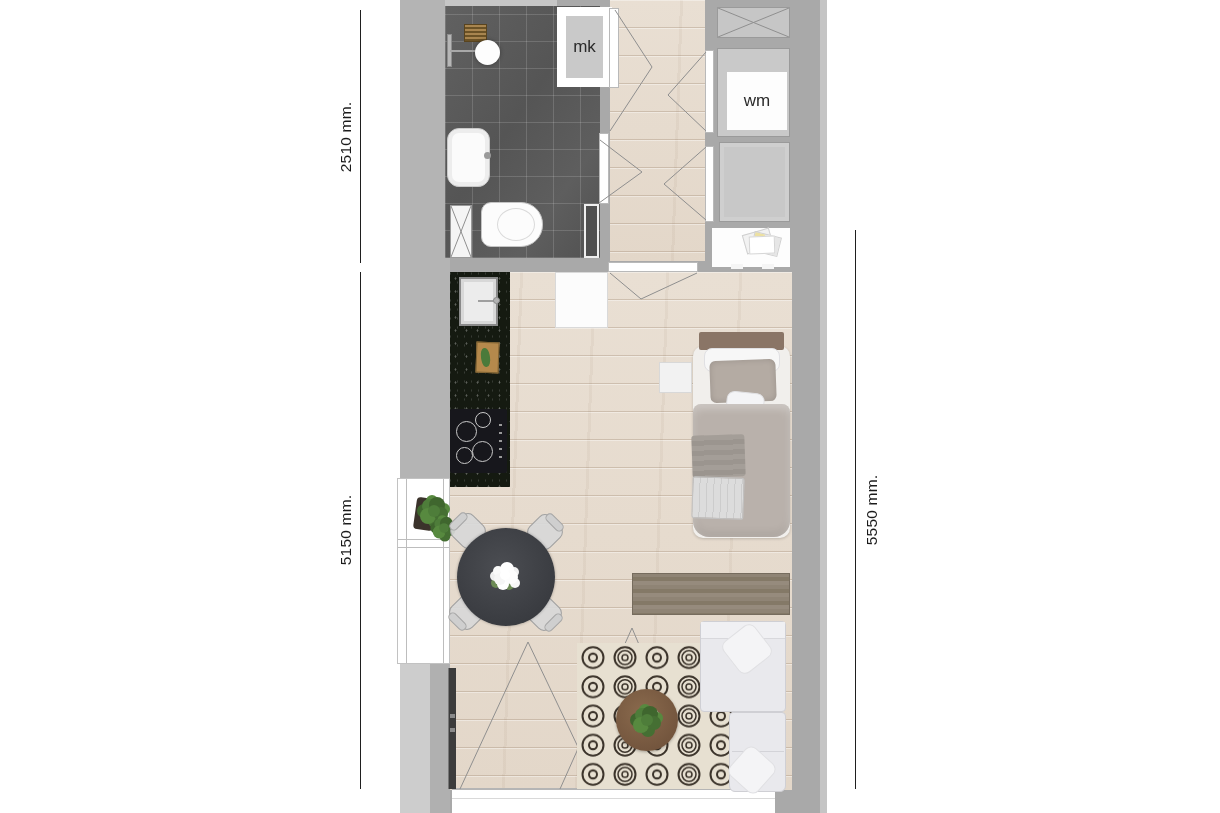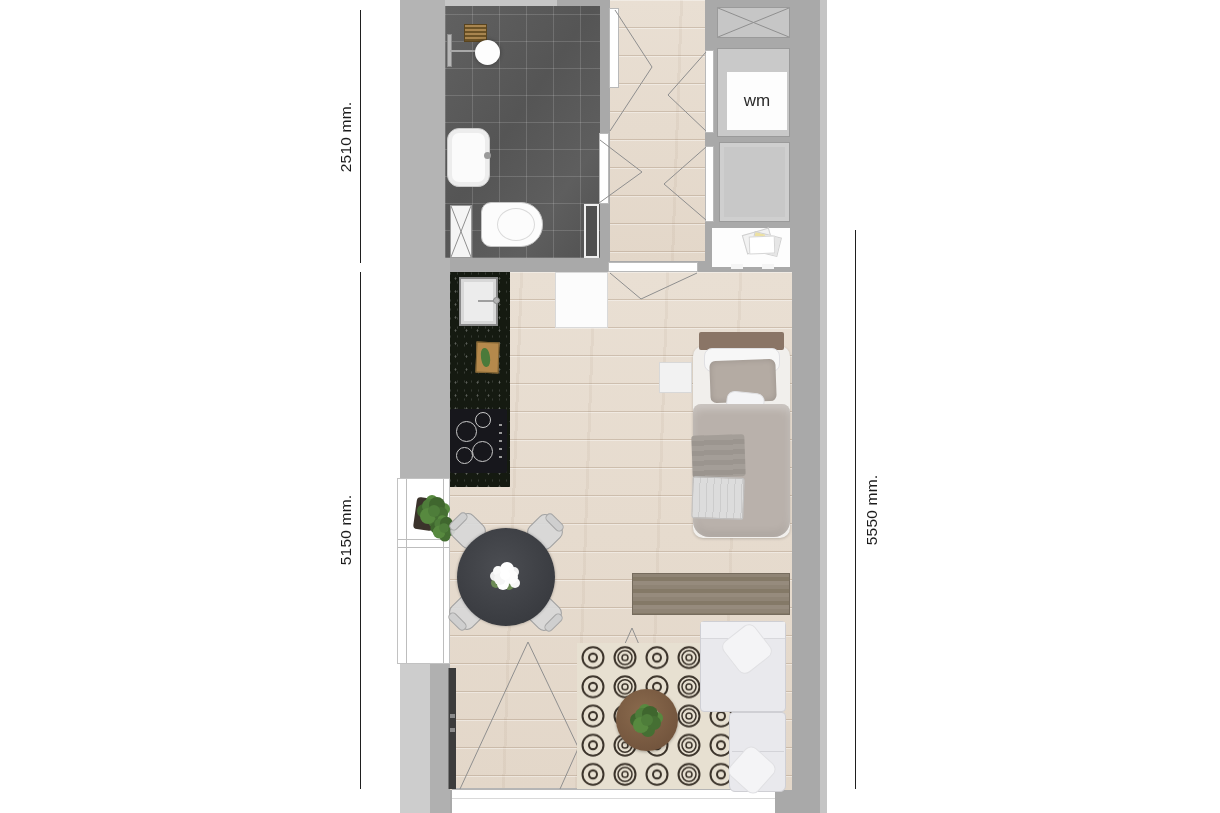--- a/index.html
+++ b/index.html
@@ -97,20 +97,24 @@
     <span>wm</span>
   </div>
   <div class="abs closetbox" style="left:719px;top:142px;width:71px;height:80px;background:#c8c8c8;box-shadow:inset 0 0 0 4px #cfcfcf;"></div>
   <div class="abs" style="left:712px;top:228px;width:78px;height:39px;background:#fdfdfd;"></div>
   <div class="abs" style="left:744px;top:231px;width:26px;height:18px;background:#f2f2f2;border:1px solid #cfcfcf;transform:rotate(-16deg);"></div>
   <div class="abs" style="left:752px;top:234px;width:26px;height:18px;background:linear-gradient(90deg,#ece0a2 0 40%,#e6e6e6 40%);border:1px solid #cfcfcf;transform:rotate(14deg);"></div>
   <div class="abs" style="left:749px;top:236px;width:24px;height:16px;background:#ffffff;border:1px solid #d5d5d5;transform:rotate(-2deg);"></div>
   <div class="abs" style="left:731px;top:264px;width:12px;height:5px;background:#f5f5f5;"></div>
   <div class="abs" style="left:762px;top:264px;width:12px;height:5px;background:#f5f5f5;"></div>
 
+  <div class="abs unit-label" style="left:557px;top:7px;width:55px;height:80px;background:#ffffff;">
+    <div class="abs" style="left:9px;top:9px;width:37px;height:62px;background:#c9c9c9;"></div>
+    <span style="position:relative;">mk</span>
+  </div>
 
   <div class="abs doorleaf" style="left:609px;top:8px;width:10px;height:80px;"></div>
   <div class="abs doorleaf" style="left:599px;top:133px;width:10px;height:71px;"></div>
   <div class="abs doorleaf" style="left:705px;top:50px;width:9px;height:83px;"></div>
   <div class="abs doorleaf" style="left:705px;top:146px;width:9px;height:76px;"></div>
   <div class="abs doorleaf" style="left:608px;top:262px;width:90px;height:10px;"></div>
 
   <svg class="abs" style="left:0;top:0;" width="1220" height="813" fill="none" stroke="#8f8f8f" stroke-width="1">
     <polyline points="615,10 652,67 610,131"></polyline>
     <polyline points="600,140 642,172 599,203"></polyline>

